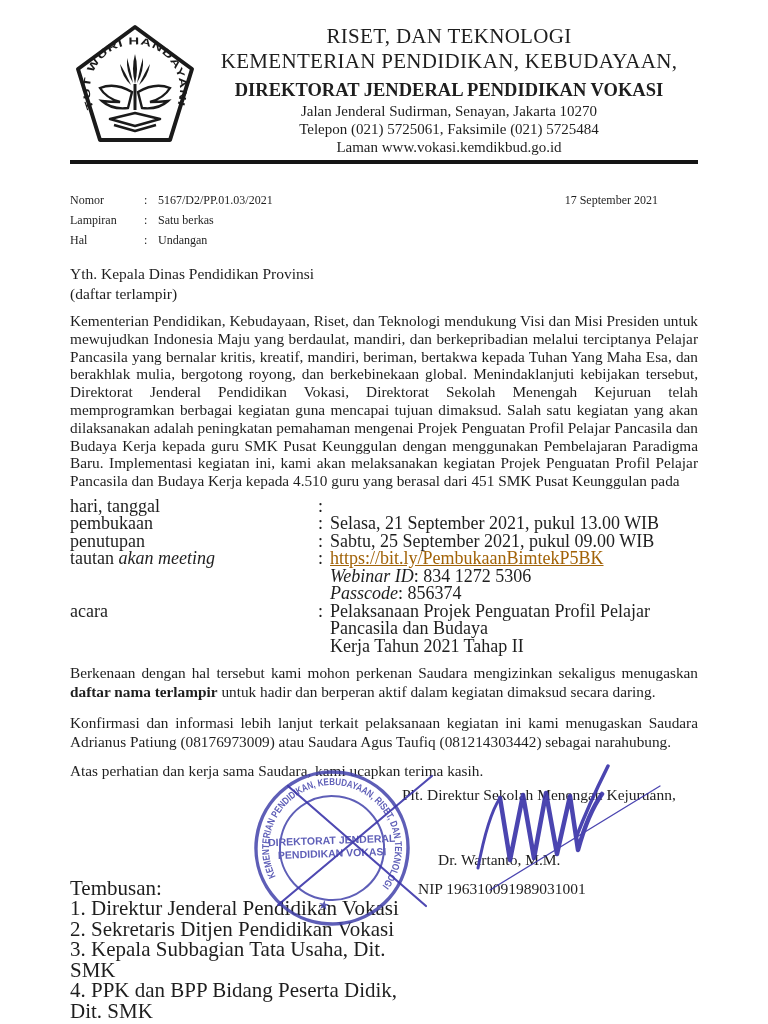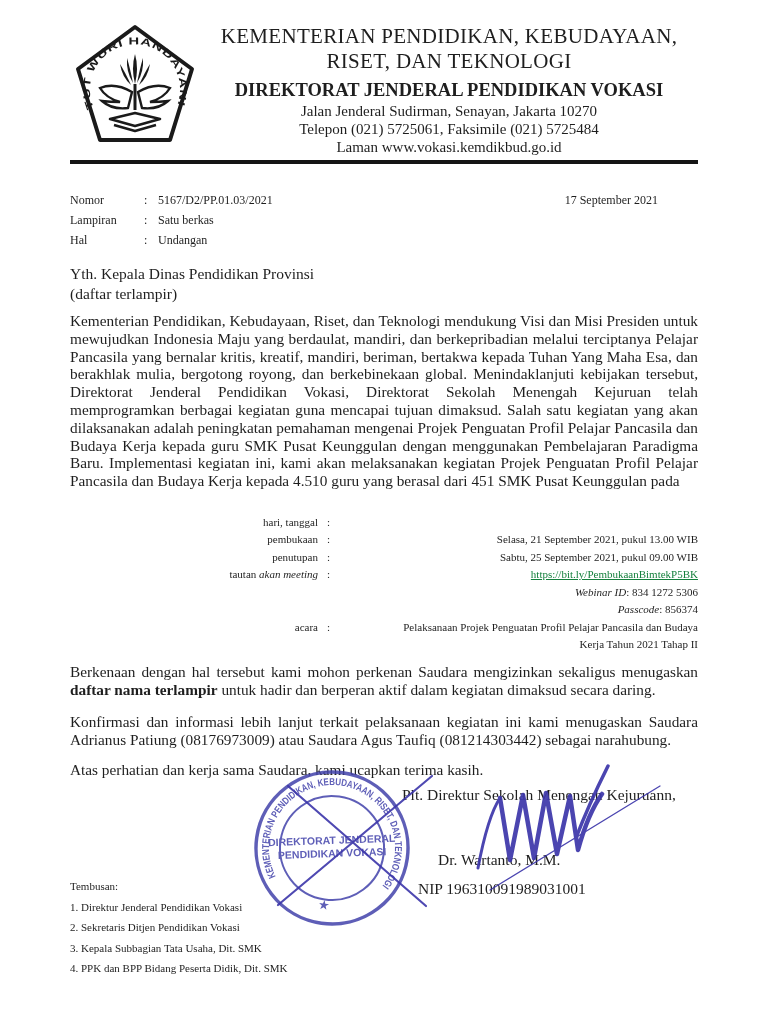--- a/index.html
+++ b/index.html
@@ -28,34 +28,34 @@
   .meta-colon { width: 14px; flex: 0 0 14px; }
   .meta-date { position: absolute; top: 0; right: 40px; }
   
   .recipient { margin-top: 14px; font-size: 15.5px; line-height: 20px; }
   .para { margin: 0; font-size: 15.3px; line-height: 17.8px; text-align: justify; }
   .p1 { margin-top: 8px; }
   .p2 { margin-top: 9px; line-height: 18.5px; }
   .p3 { margin-top: 13px; line-height: 18.5px; }
   .p4 { margin-top: 11px; text-align: left; line-height: 18.5px; }
   
-  .details { margin-top: 24px; font-size: 11px; line-height: 17.5px; text-align: right; }
+  .details { margin-top: 8px; font-size: 18px; line-height: 17.5px; }
   .d-row { display: flex; }
   .d-label { width: 248px; flex: 0 0 248px; }
   .d-colon { width: 12px; flex: 0 0 12px; }
   .d-value { flex: 1; }
   .it { font-style: italic; }
-  a.doc-link { color: #15803d; text-decoration: underline; cursor: pointer; }
+  a.doc-link { color: #a16207; text-decoration: underline; cursor: pointer; }
   
   .sig-block { position: absolute; left: 402px; top: 786px; width: 310px; font-size: 15.5px; line-height: 18px; }
   .sig-space { height: 47px; }
   .sig-name { margin-left: 36px; }
   .sig-nip { margin-left: 16px; margin-top: 11px; }
   
-  .tembusan { margin-top: 97px; font-size: 11px; line-height: 20.5px; width: 360px; }
+  .tembusan { margin-top: 97px; font-size: 21px; line-height: 20.5px; width: 360px; }
   .tembusan ol { margin: 0; padding: 0; list-style: none; counter-reset: tb; }
   .tembusan li { counter-increment: tb; }
   .tembusan li::before { content: counter(tb) ".\00a0 "; }
   
   .ink-overlay { position: absolute; left: 240px; top: 740px; width: 470px; height: 250px; pointer-events: none; }
 </style>
 </head>
 <body>
 
 <div class="page">
@@ -79,22 +79,22 @@
         <path d="M 65 62 L 65 88" stroke="#1a1a1a" stroke-width="3"></path>
 
         <path d="M 62 70 Q 45 60 30 66 Q 36 76 50 80 Q 40 80 32 79 Q 42 88 58 86 Z" fill="none" stroke="#1a1a1a" stroke-width="2.4"></path>
         <path d="M 68 70 Q 85 60 100 66 Q 94 76 80 80 Q 90 80 98 79 Q 88 88 72 86 Z" fill="none" stroke="#1a1a1a" stroke-width="2.4"></path>
 
         <path d="M 40 97 L 65 91 L 90 97 L 65 104 Z" fill="none" stroke="#1a1a1a" stroke-width="2.6" stroke-linejoin="round"></path>
         <path d="M 44 103 L 65 109 L 86 103" fill="none" stroke="#1a1a1a" stroke-width="2.6" stroke-linejoin="round"></path>
       </svg>
     </div>
     <div class="head-text">
+      <div class="ministry">RISET, DAN TEKNOLOGI</div>
       <div class="ministry">KEMENTERIAN PENDIDIKAN, KEBUDAYAAN,</div>
-      <div class="ministry">RISET, DAN TEKNOLOGI</div>
       <div class="directorate">DIREKTORAT JENDERAL PENDIDIKAN VOKASI</div>
       <div class="addr">Jalan Jenderal Sudirman, Senayan, Jakarta 10270</div>
       <div class="addr">Telepon (021) 5725061, Faksimile (021) 5725484</div>
       <div class="addr">Laman www.vokasi.kemdikbud.go.id</div>
     </div>
   </div>
   <hr class="head-rule">
 
   <div class="meta">
     <div class="meta-row">

